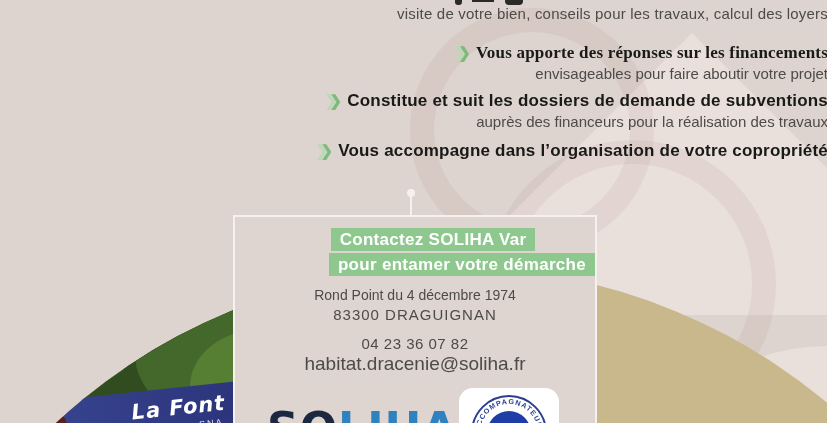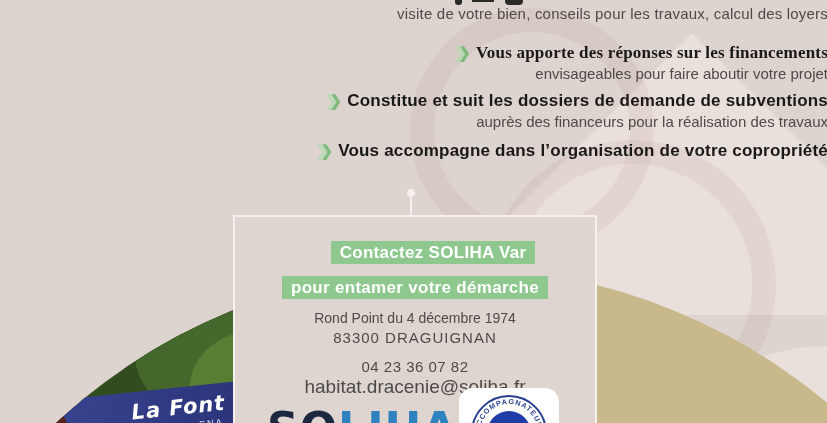--- a/index.html
+++ b/index.html
@@ -64,21 +64,21 @@
   
   .pin-dot{ position:absolute; left:407px; top:189px; width:8px; height:8px;
             border-radius:50%; background:#f6f1ee; z-index:3;}
   .pin-stem{ position:absolute; left:410px; top:196px; width:2px; height:20px;
              background:#f6f1ee; z-index:3;}
   .contact-card{
     position:absolute; left:233px; top:215px; width:364px; height:250px;
     border:2px solid #f6f1ee; background:#ded4d0; z-index:3; text-align:center;
     box-sizing:border-box;
   }
-  .hl-wrap1{ margin-top:24px;padding-left:36px;} .hl-wrap2{ margin-top:12px;}
+  .hl-wrap1{ margin-top:11px;padding-left:36px;} .hl-wrap2{ margin-top:2px;text-align:right;}
   .hl{ display:inline-block; background:#8ec88f; color:#ffffff; font-weight:bold;
        font-size:17px; line-height:19px; padding:2px 9px; letter-spacing:0.3px;}
   .addr1{ margin-top:9px; font-size:14px; line-height:20px; color:#4d4b48;}
   .addr2{ font-size:15px; line-height:20px; color:#4d4b48; letter-spacing:1px;}
   .phone{ margin-top:9px; font-size:15px; line-height:20px; color:#4d4b48;
           letter-spacing:0.5px;}
   .email{ font-size:19px; line-height:20px; color:#4d4b48;}
   
   .soliha-logo{ position:absolute; left:32px; top:186px; font-size:44px; font-weight:bold;
        font-family:"DejaVu Sans",sans-serif; letter-spacing:1px; white-space:nowrap;}

